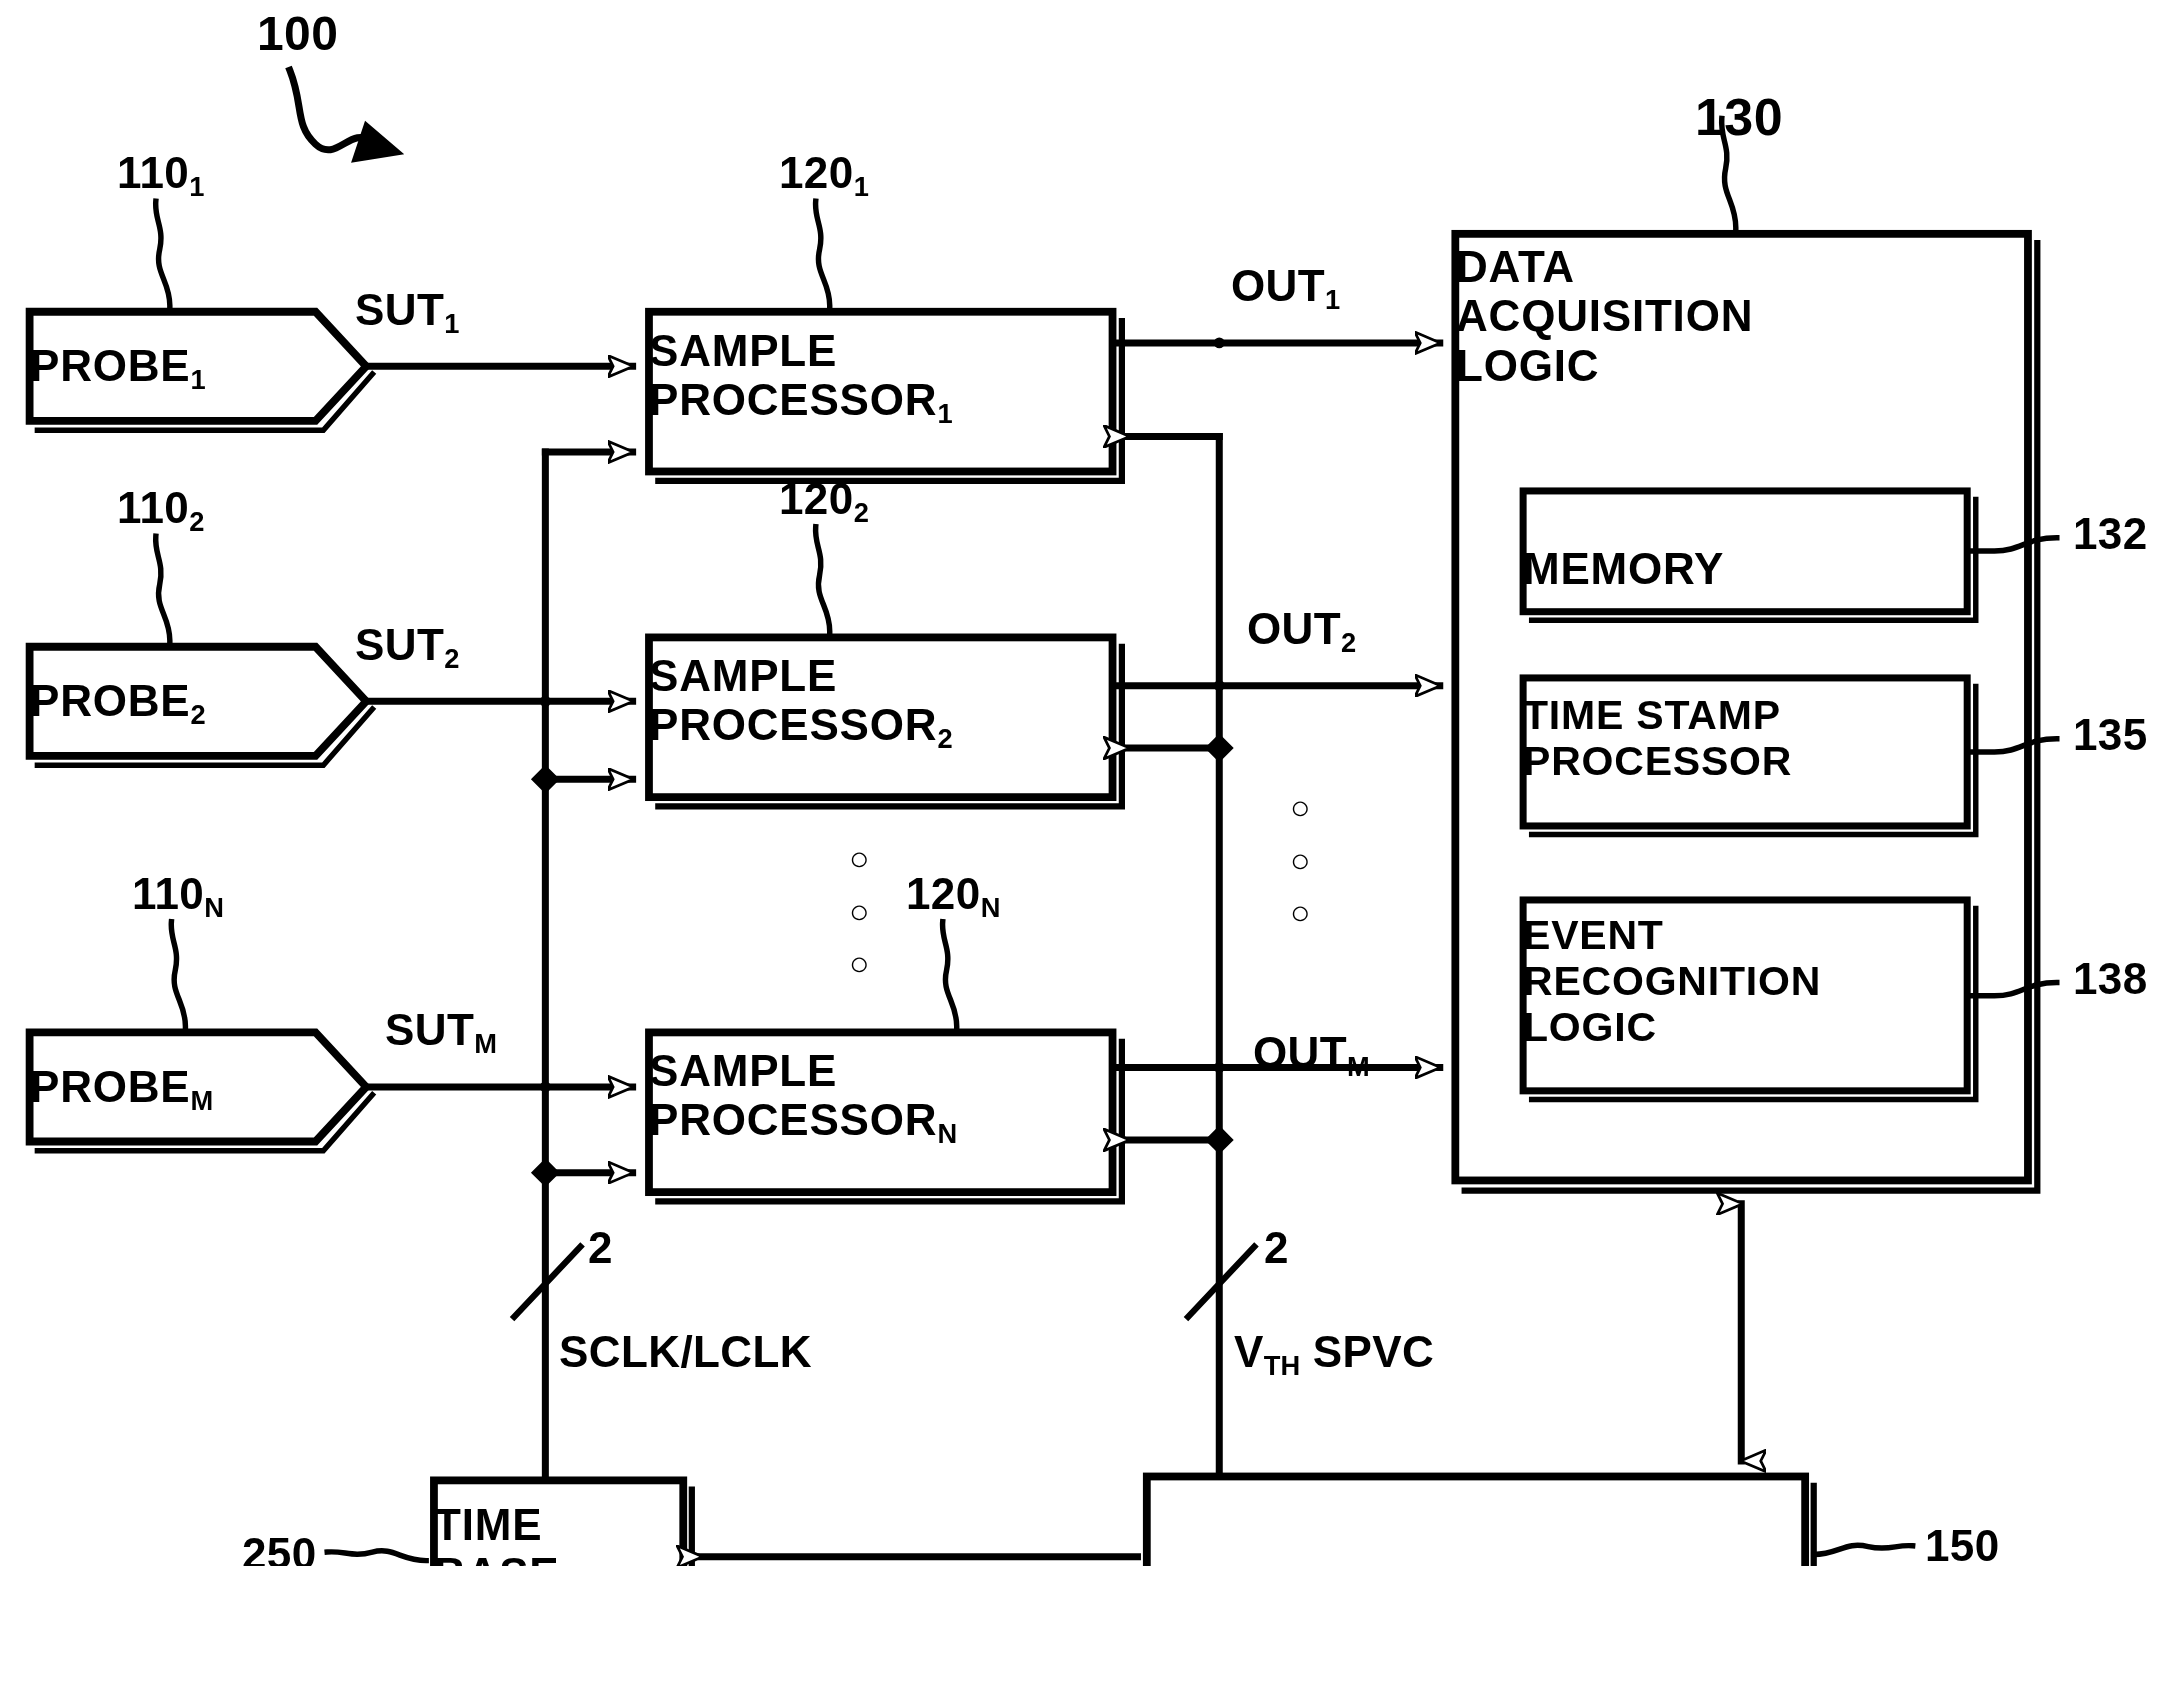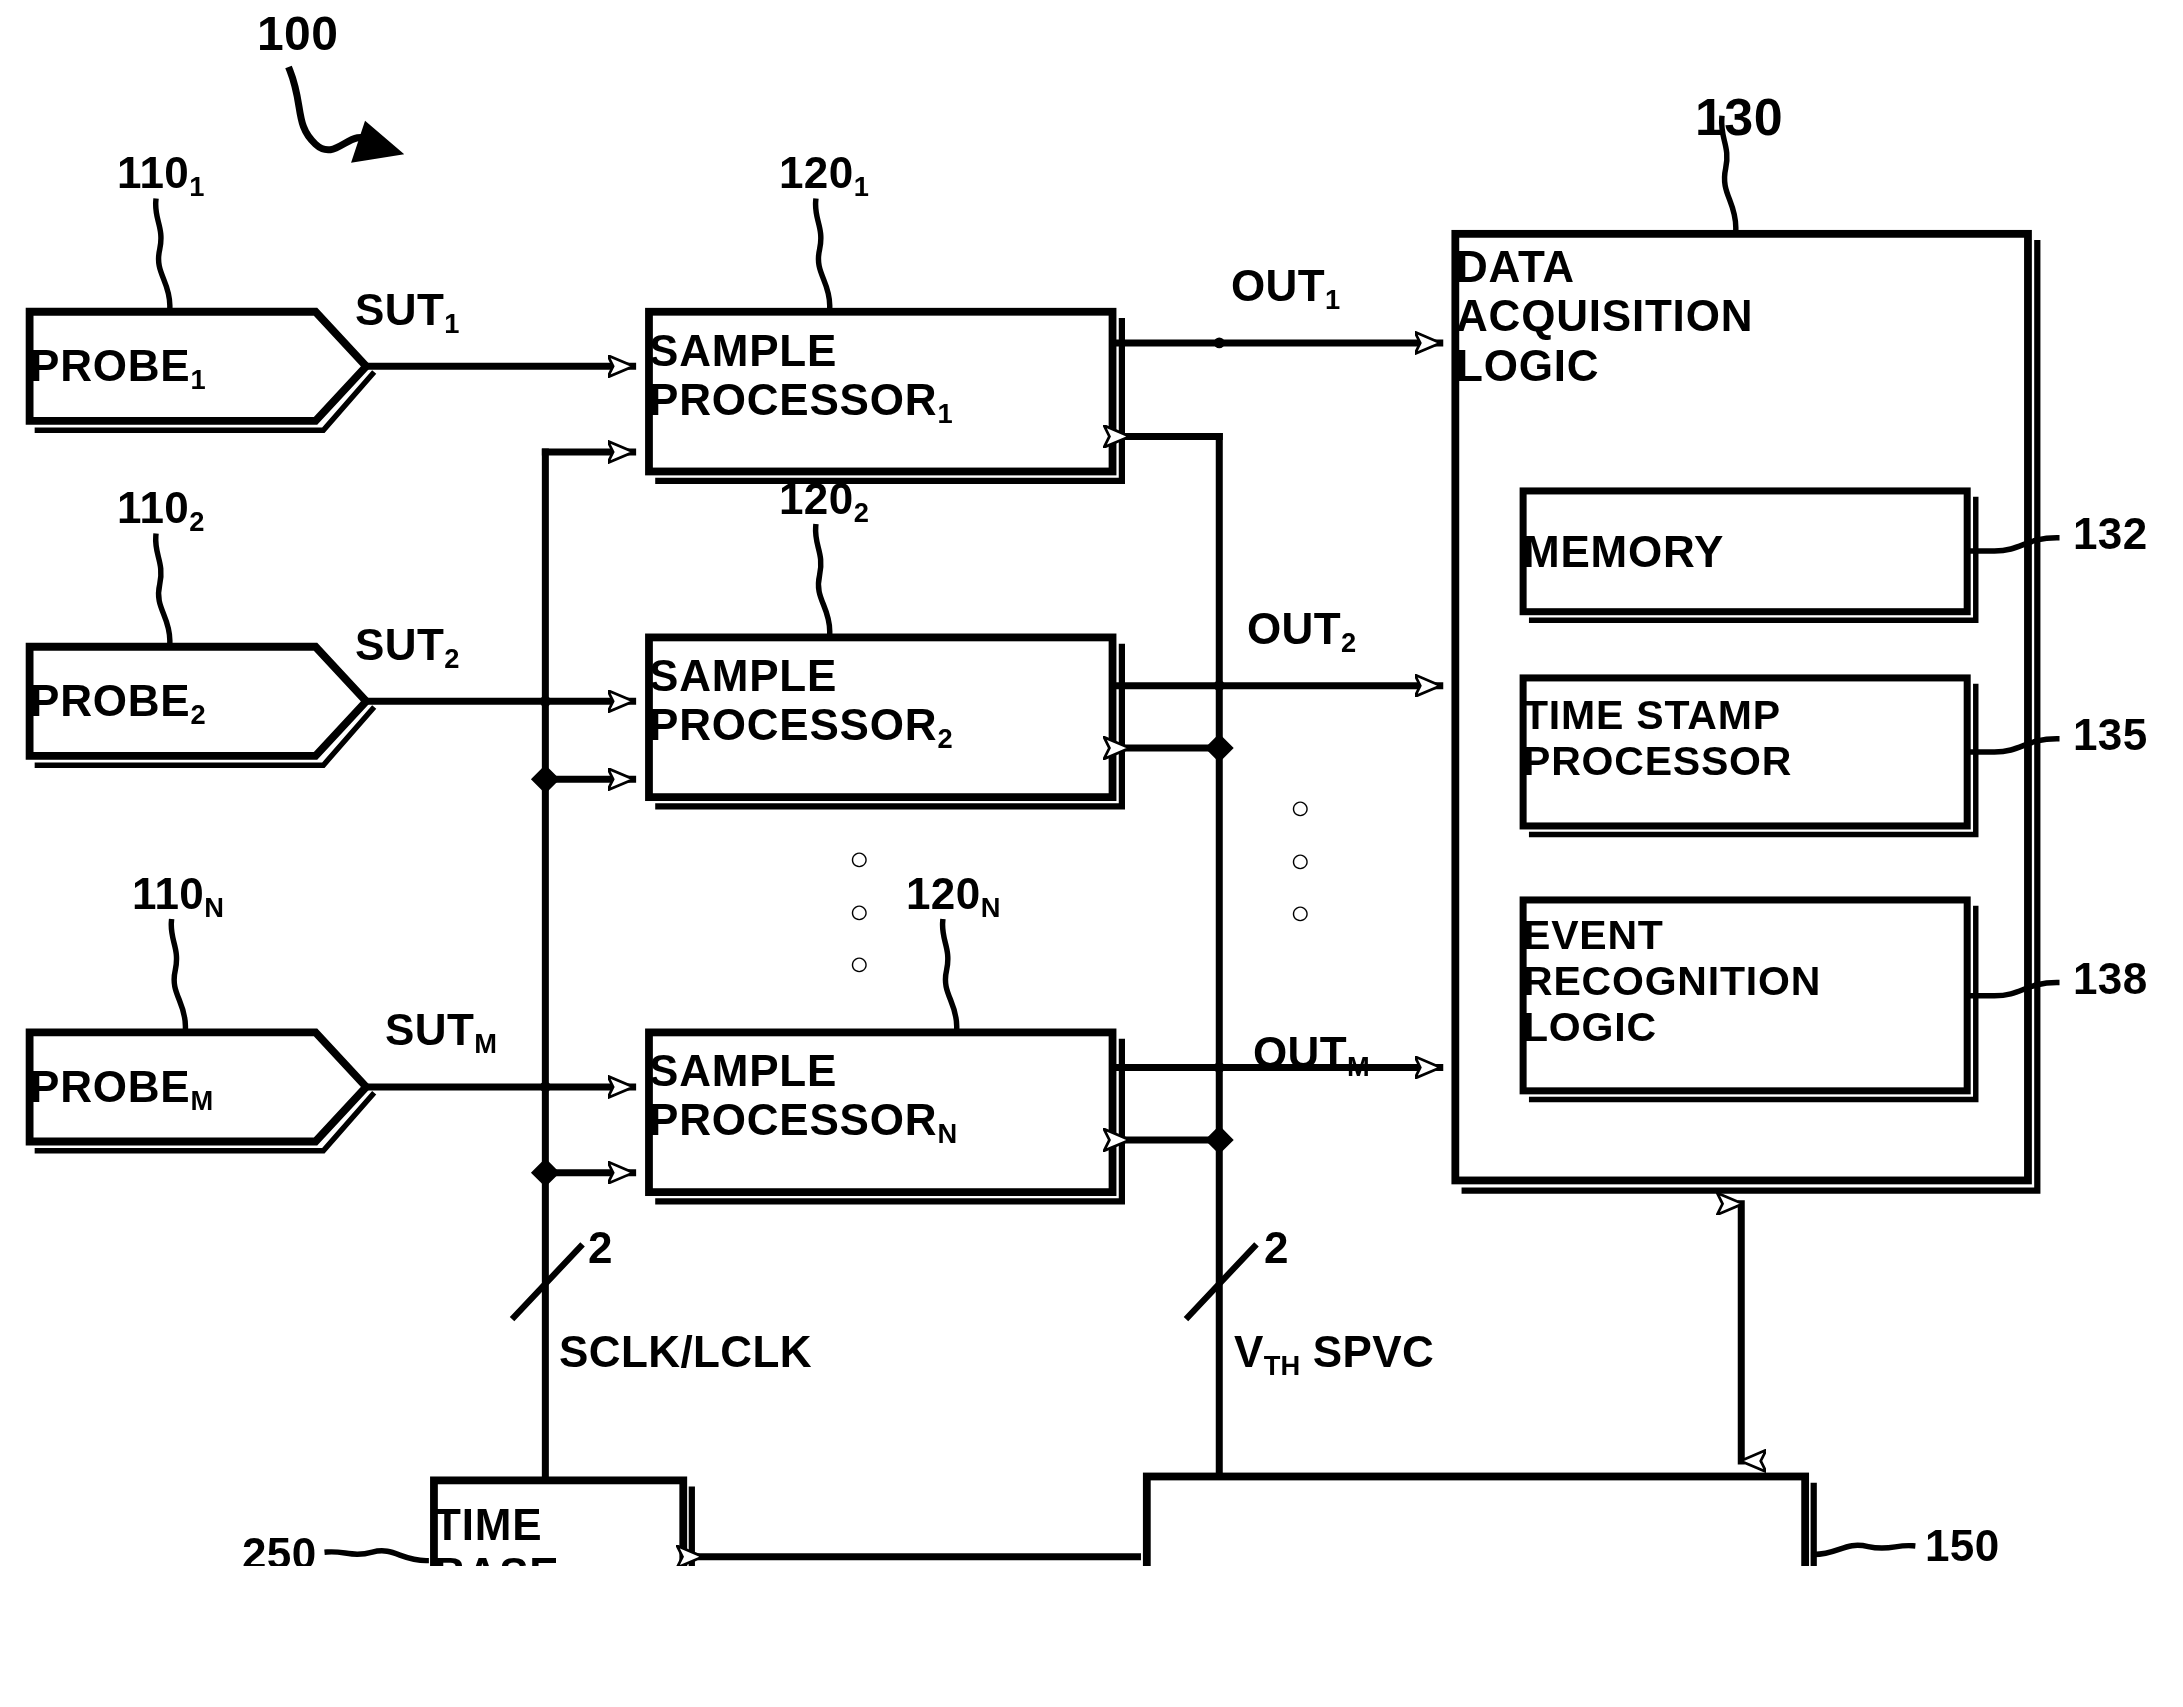--- a/index.html
+++ b/index.html
@@ -262,21 +262,21 @@
   </div>
 
   <div class="lbl ref" style="left:1679px; top:90px; font-size:52px;margin-left:16px;">130</div>
 
   <div class="boxtext" style="left:1456px; top:242px; width:573px;">
     <span>DATA</span><br>
     <span>ACQUISITION</span><br>
     <span>LOGIC</span>
   </div>
 
-  <div class="boxtext" style="left:1523px; top:527px; width:444px;">
+  <div class="boxtext" style="left:1523px; top:544px; width:444px;">
     <span>MEMORY</span>
   </div>
   <div class="lbl ref" style="left:2073px; top:511px;">132</div>
 
   <div class="boxtext sm" style="left:1523px; top:693px; width:444px;">
     <span>TIME STAMP</span><br>
     <span>PROCESSOR</span>
   </div>
   <div class="lbl ref" style="left:2073px; top:712px;text-align:right;">135</div>
 

